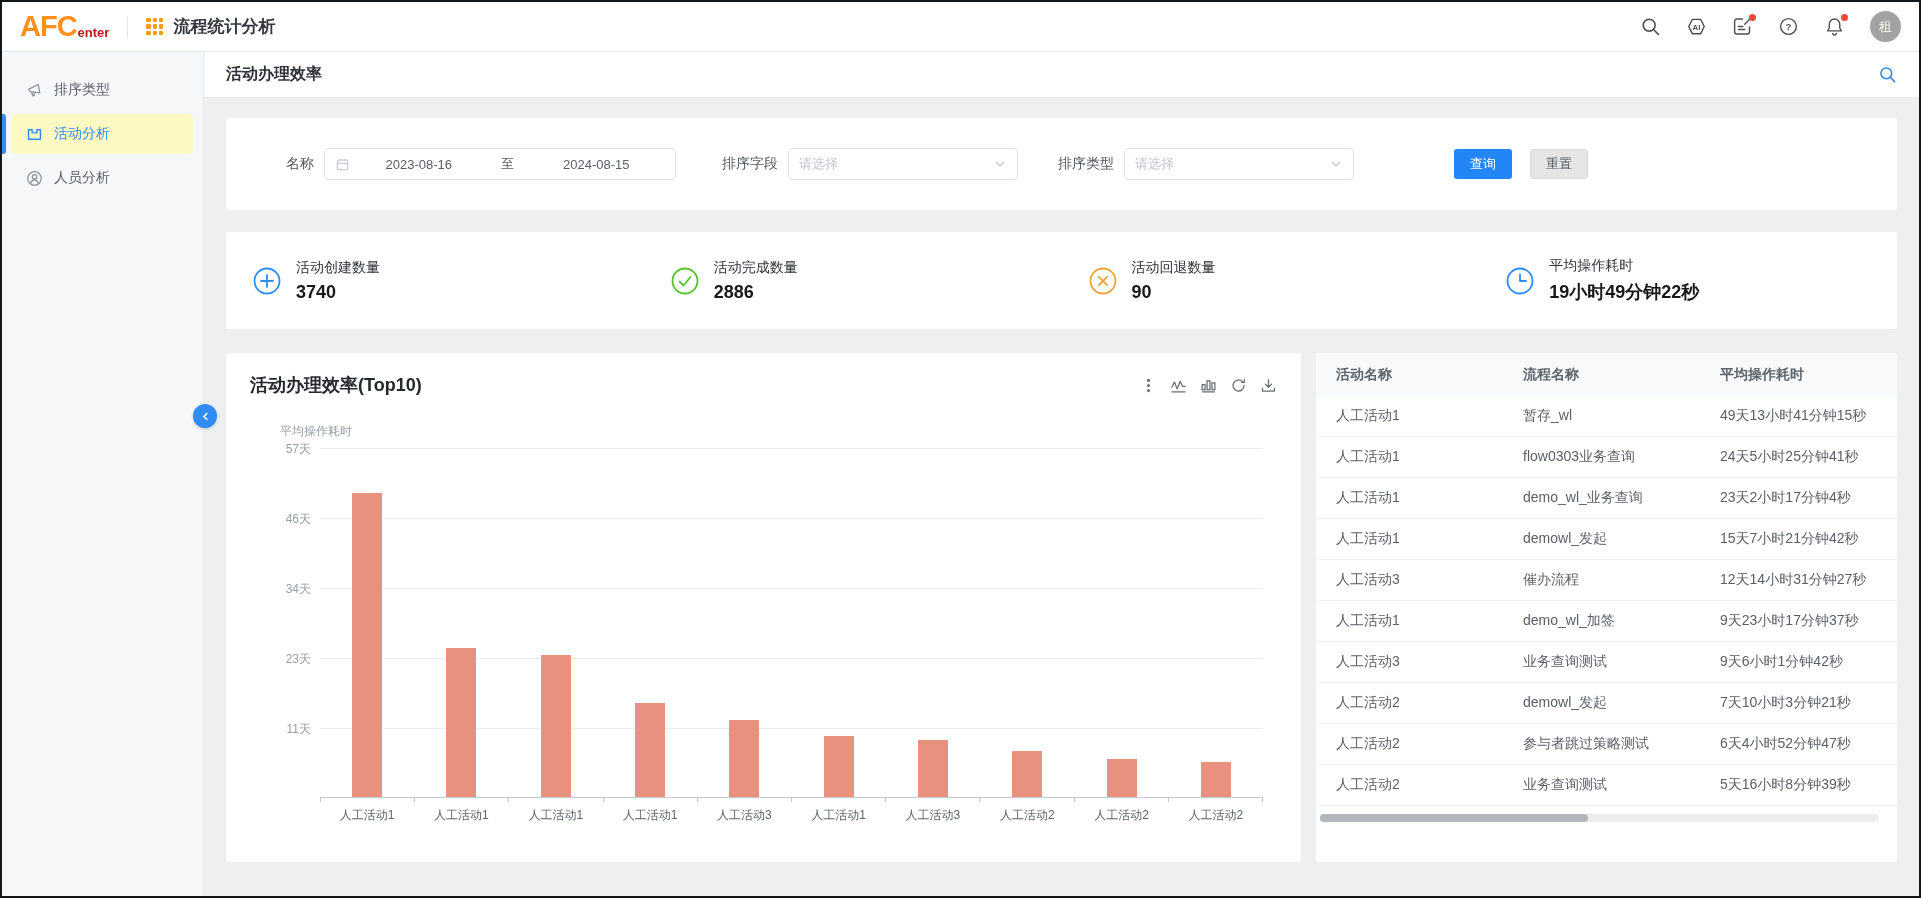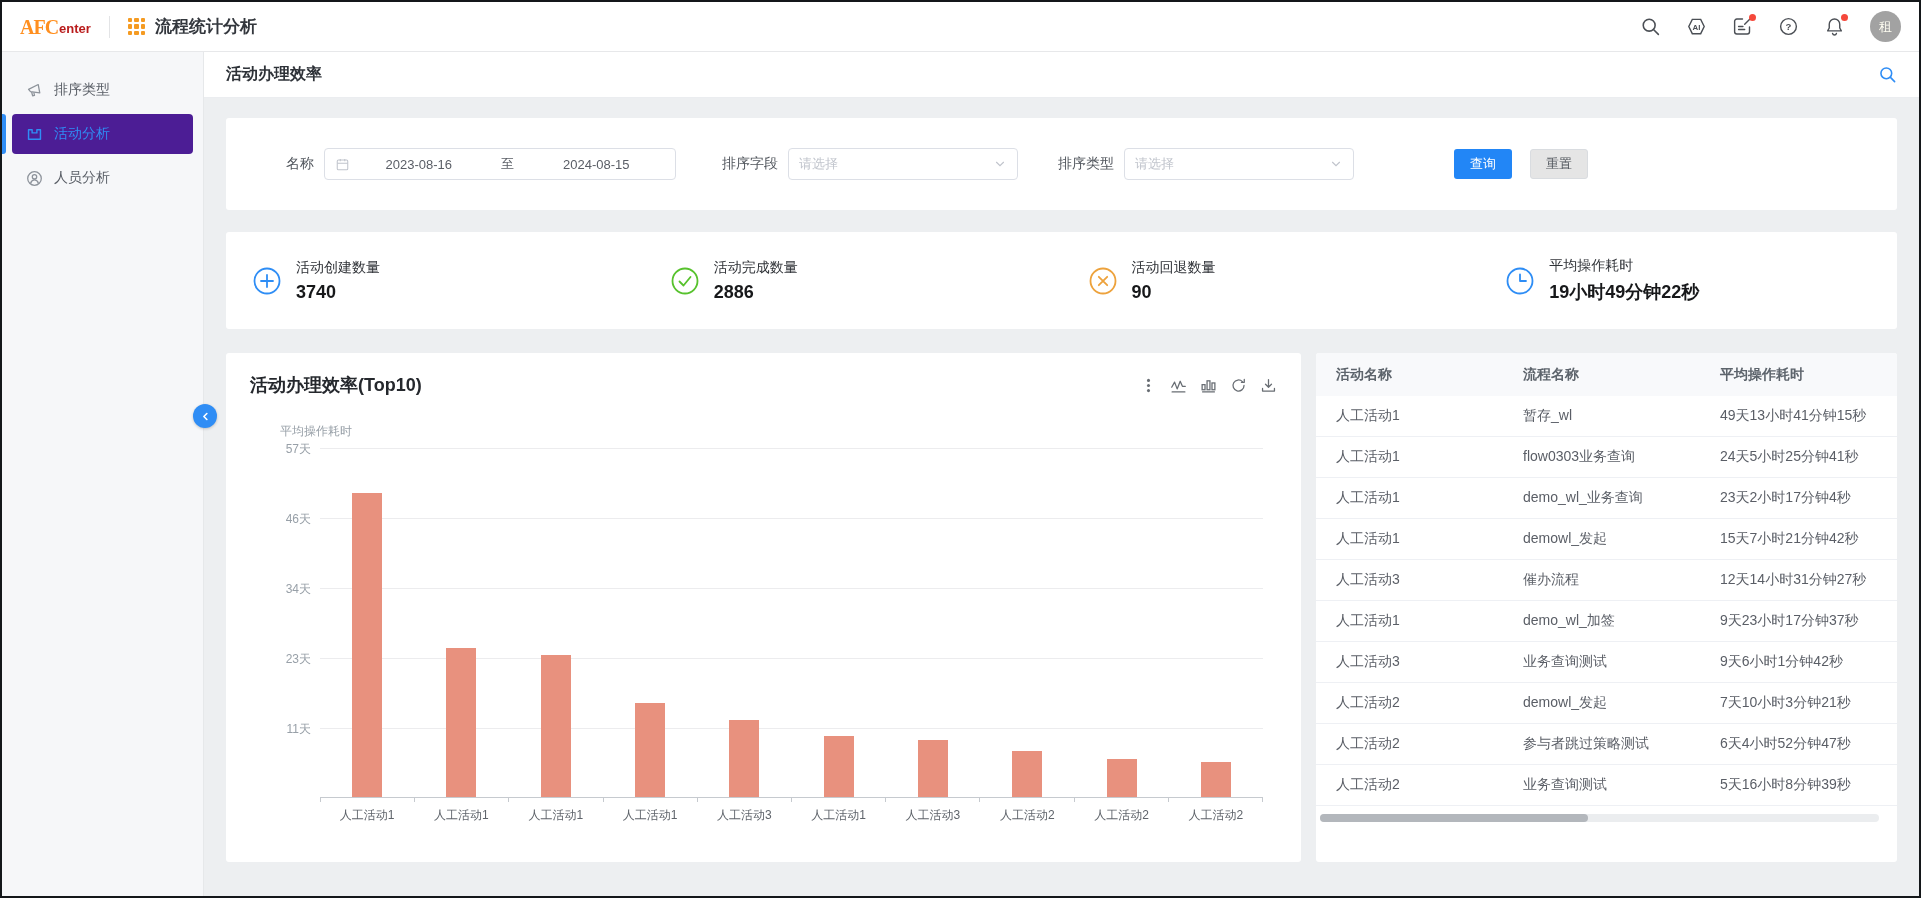--- a/index.html
+++ b/index.html
@@ -3,39 +3,39 @@
 <meta charset="utf-8">
 <style>
   * { margin:0; padding:0; box-sizing:border-box; }
   html,body { background:#d8d8d8; }
   body { font-family:"Liberation Sans","DejaVu Sans",sans-serif; font-size:14px; color:#51565d; }
   .app { position:relative; width:1921px; height:898px; background:#edeff1; border:2px solid #14171a; overflow:hidden; }
 
   
   .topbar { height:50px; background:#fff; border-bottom:1px solid #e7e8ea; display:flex; align-items:center; padding:0 18px; }
   .logo { display:flex; align-items:flex-end; }
-  .logo-main { font-size:20px; font-weight:800; color:#ff8f1f; letter-spacing:-1px; line-height:1;font-family:Liberation Serif, serif; }
+  .logo-main { font-size:29px; font-weight:800; color:#ff8f1f; letter-spacing:-1px; line-height:1; }
   .logo-suffix { font-size:13px; font-weight:700; color:#b91c1c; margin-left:1px; margin-bottom:1px; }
   .topbar-divider { width:1px; height:22px; background:#e3e4e6; margin:0 18px; }
   .grid-icon { width:17px; height:17px; display:grid; grid-template-columns:repeat(3,1fr); grid-template-rows:repeat(3,1fr); gap:2px; }
   .grid-icon span { background:#f59b22; border-radius:1px; }
   .app-title { font-size:17px; font-weight:700; color:#33373d; margin-left:10px; }
   .topbar-right { margin-left:auto; display:flex; align-items:center; gap:25px; }
   .tb-icon { position:relative; width:21px; height:21px; color:#4b4f55; cursor:pointer; }
   .tb-icon svg { width:100%; height:100%; }
   .tb-badge { position:absolute; top:-2px; right:-3px; width:7px; height:7px; border-radius:50%; background:#f5483b; }
   .avatar { width:31px; height:31px; border-radius:50%; background:#a2a2a2; color:#fffef2; font-size:13px; display:flex; align-items:center; justify-content:center; cursor:pointer; }
 
   
   .body-row { display:flex; height:846px; }
   .sidebar { width:202px; background:#f6f7f9; border-right:1px solid #e6e8ea; padding-top:14px; flex:none; position:relative; }
   .side-item { position:relative; height:40px; margin:4px 10px; border-radius:4px; display:flex; align-items:center; padding:0 14px; color:#595e66; cursor:pointer; }
   .side-item .s-icon { width:17px; height:17px; margin-right:11px; color:#8d939b; }
   .side-item .s-icon svg { width:100%; height:100%; }
-  .side-item.active { background:#4c1d95; color:#2f8df5; }
+  .side-item.active { background:#fef9c3; color:#2f8df5; }
   .side-item.active .s-icon { color:#2f8df5; }
   .active-bar { position:absolute; left:-10px; top:0; width:4px; height:40px; background:#2f8df5; border-radius:0 3px 3px 0; }
   .collapse-btn { position:absolute; left:191px; top:402px; width:24px; height:24px; border-radius:50%; background:#2f8df5; display:flex; align-items:center; justify-content:center; cursor:pointer; z-index:5; box-shadow:0 1px 3px rgba(0,0,0,.2); }
   .collapse-btn svg { width:13px; height:13px; }
 
   .content { flex:1; display:flex; flex-direction:column; min-width:0; }
   .titlebar { height:46px; background:#fff; border-bottom:1px solid #ebedf0; display:flex; align-items:center; padding:0 22px; }
   .page-title { font-size:16px; font-weight:700; color:#2e3238; }
   .titlebar-search { margin-left:auto; width:19px; height:19px; color:#2f8df5; cursor:pointer; }
   .titlebar-search svg { width:100%; height:100%; }

